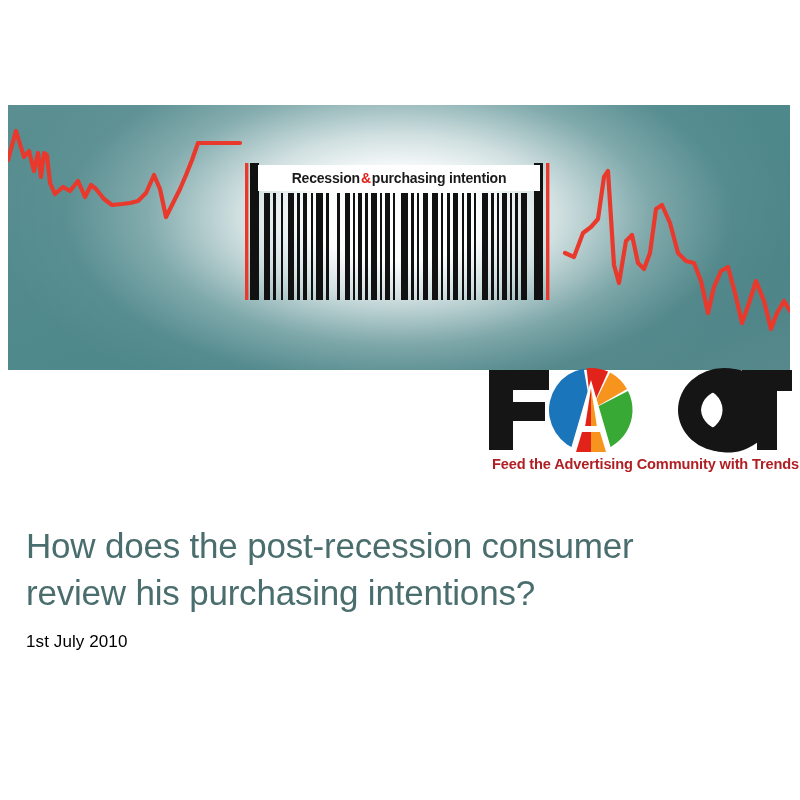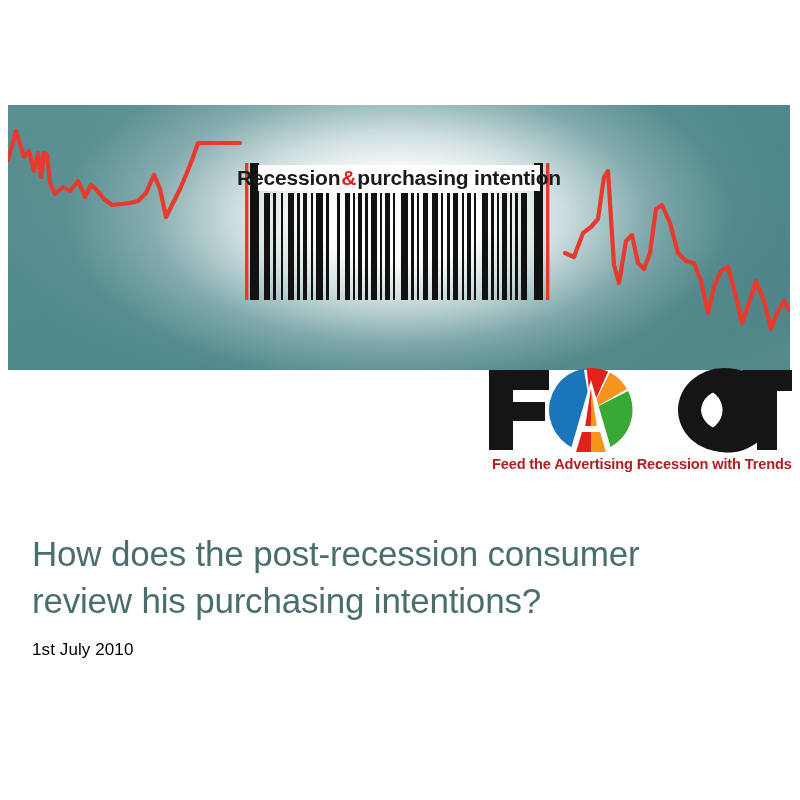--- a/index.html
+++ b/index.html
@@ -54,21 +54,21 @@
     position: absolute;
     left: 20px;
     top: 2px;
     width: 282px;
     height: 26px;
     display: flex;
     align-items: center;
     justify-content: center;
     font-family: "Liberation Sans", sans-serif;
     font-weight: 700;
-    font-size: 21px;
+    font-size: 14px;
     letter-spacing: -0.2px;
     color: #1a1a1a;
     white-space: nowrap;
     background: #ffffff;
   }
   #barcode-caption .amp { color: #e2231a; padding: 0 1px; }
 
   
   #fact-logo {
     position: absolute;
@@ -92,24 +92,23 @@
     font-weight: 600;
     font-size: 14.6px;
     letter-spacing: -0.15px;
     color: #b01f24;
     white-space: nowrap;
   }
 
   
   #title-block {
     position: absolute;
-    left: 32px;
+    left: 26px;
     top: 522px;
     width: 720px;
-    margin-top: 8px;
   }
   #doc-title {
     font-family: "Liberation Sans", sans-serif;
     font-size: 35px;
     line-height: 47px;
     font-weight: 400;
     color: #4a6d6d;
     letter-spacing: -0.2px;
     white-space: pre-line;
     margin: 0;
@@ -236,20 +235,20 @@
                  A23,21 0 0 0 237,64 A25,22 0 0 0 250,60 L265,76
                  A46,42 0 0 1 237,86 A46,42 0 0 1 191,44 Z"></path>
       </g>
 
       <g fill="#151515">
         <path d="M258,4 H304 V24 H290 V84 H271 V24 H258 Z"></path>
         <path d="M255,4 H305 V25 H288 V84 H270 V25 H255 Z"></path>
       </g>
     </svg>
   </div>
-  <div id="fact-tagline">Feed the Advertising Recession with Trends</div>
+  <div id="fact-tagline">Feed the Advertising Community with Trends</div>
 </div>
 
 <div id="title-block">
   <h1 id="doc-title">How does the post-recession consumer
 review his purchasing intentions?</h1>
   <div id="doc-date">1st July 2010</div>
 </div>
 
 </body></html>

